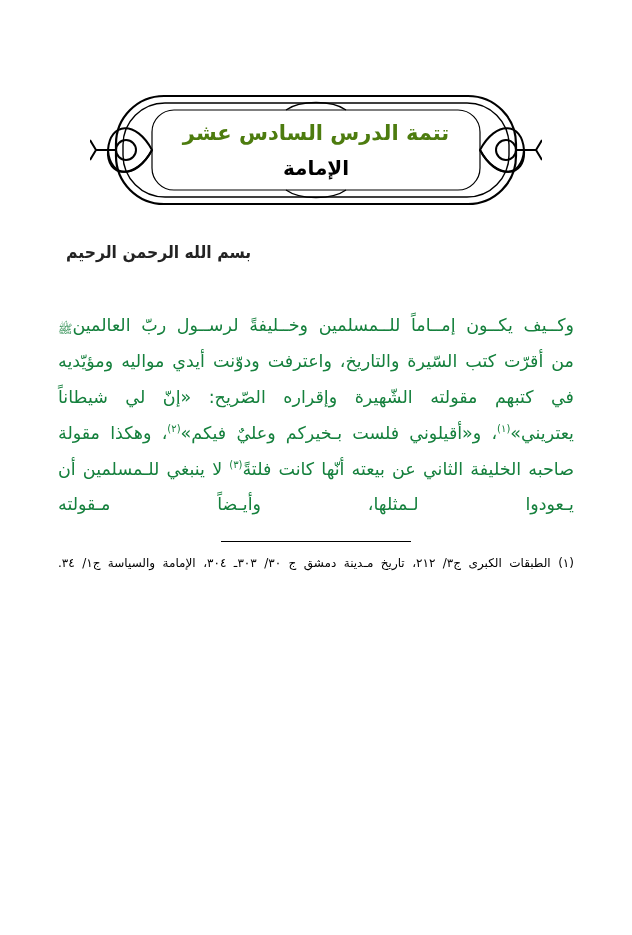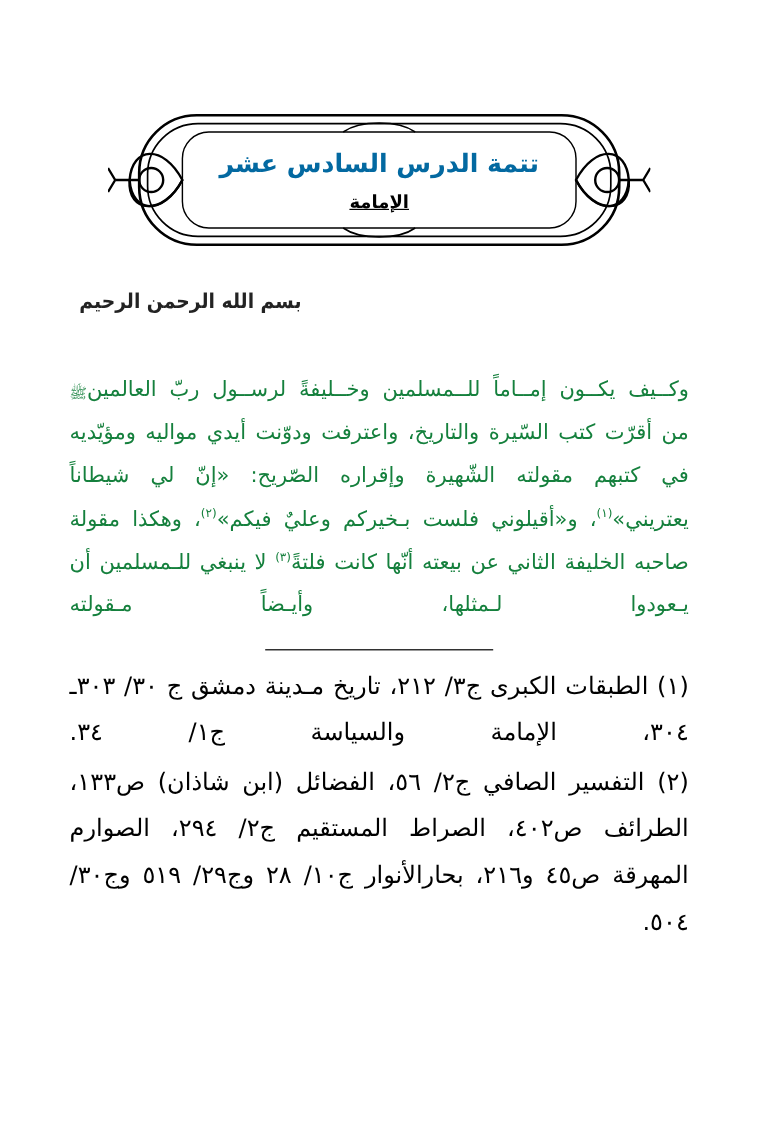--- a/index.html
+++ b/index.html
@@ -45,29 +45,28 @@
     text-align: center;
     width: 100%;
     margin-top: 4px;
   }
   .lesson-title {
     font-family: "DejaVu Sans", sans-serif;
     font-size: 21px;
     font-weight: bold;
     letter-spacing: 0px;
     line-height: 1.25;
-    color: #0369a1;
+    color: #4d7c0f;
   }
   .lesson-subtitle {
     font-family: "DejaVu Sans", sans-serif;
-    font-size: 15px;
+    font-size: 20px;
     font-weight: bold;
     margin-top: 10px;
     color: #000;
-    text-decoration: underline;
   }
 
   
   .basmala {
     margin-top: 34px;
     text-align: left;
     height: 40px;
     position: relative;
   }
   .basmala .basmala-text {
@@ -110,21 +109,21 @@
     margin: 18px 0 10px auto;
     width: 190px;
     height: 1px;
     background: #000;
     margin-left: auto;
     margin-right: auto;
   }
 
   
   .footnotes {
-    font-size: 20px;
+    font-size: 12px;
     line-height: 1.95;
     text-align: justify;
     text-align-last: justify;
     direction: rtl;
   }
   .footnotes .fn {
     margin-bottom: 2px;
   }
 </style>
 </head>
@@ -175,19 +174,15 @@
     <p><span>وكــيف يكــون إمــاماً للــمسلمين وخــليفةً لرســول ربّ العالمين</span><span class="seal">ﷺ</span> <span>من أقرّت كتب السّيرة والتاريخ، واعترفت ودوّنت أيدي مواليه ومؤيّديه في كتبهم مقولته الشّهيرة وإقراره الصّريح: «إنّ لي شيطاناً يعتريني»</span><sup>(١)</sup><span>، و«أقيلوني فلست بـخيركم وعليٌ فيكم»</span><sup>(٢)</sup><span>، وهكذا مقولة صاحبه الخليفة الثاني عن بيعته أنّها كانت فلتةً</span><sup>(٣)</sup><span> لا ينبغي للـمسلمين أن يـعودوا لـمثلها، وأيـضاً مـقولته</span></p>
   </div>
 
   <div class="fn-rule"></div>
 
   <div class="footnotes">
     <div class="fn">
       <span>(١)</span>
       <span>الطبقات الكبرى ج٣/ ٢١٢، تاريخ مـدينة دمشق ج ٣٠/ ٣٠٣ـ ٣٠٤، الإمامة والسياسة ج١/ ٣٤.</span>
     </div>
-    <div class="fn">
-      <span>(٢)</span>
-      <span>التفسير الصافي ج٢/ ٥٦، الفضائل (ابن شاذان) ص١٣٣، الطرائف ص٤٠٢، الصراط المستقيم ج٢/ ٢٩٤، الصوارم المهرقة ص٤٥ و٢١٦، بحارالأنوار ج١٠/ ٢٨ وج٢٩/ ٥١٩ وج٣٠/ ٥٠٤.</span>
-    </div>
   </div>
 
 </div>
 
 </body></html>

